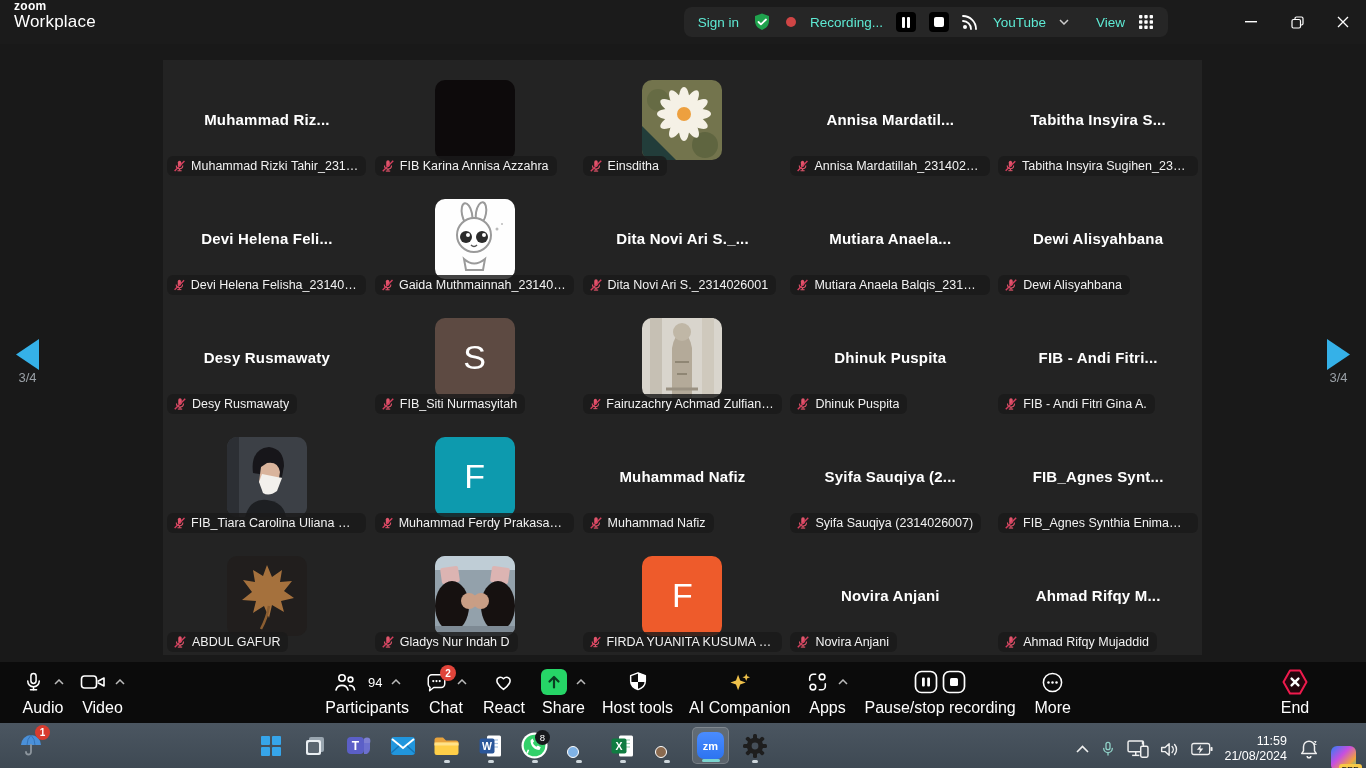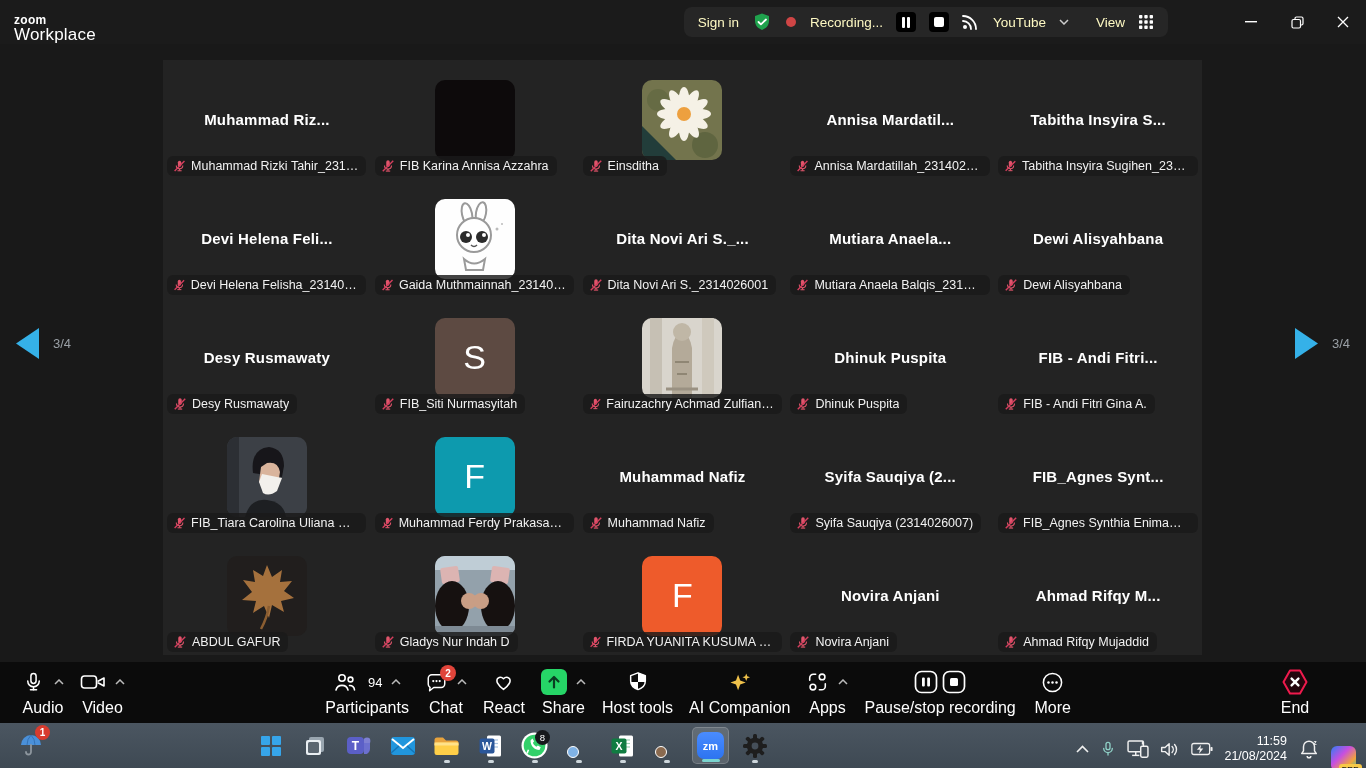--- a/index.html
+++ b/index.html
@@ -1,41 +1,41 @@
 <!DOCTYPE html>
 <html><head>
 <meta charset="utf-8">
 <style>
   * { box-sizing: border-box; margin: 0; padding: 0; }
   html,body { width:1366px; height:768px; overflow:hidden; }
   body { font-family:"Liberation Sans", sans-serif; background:#191919; color:#fff; position:relative; }
 
   
-  .topbar { height:44px; background:#1b1b1b; display:flex; align-items:flex-end; justify-content:space-between; padding:0 0 0 14px; }
+  .topbar { height:44px; background:#1b1b1b; display:flex; align-items:flex-start; justify-content:space-between; padding:0 0 0 14px; }
   .logo { display:flex; flex-direction:column; line-height:1.05; }
   .logo .z { font-size:12px; font-weight:700; letter-spacing:.3px; }
   .logo .w { font-size:17px; font-weight:400; letter-spacing:.2px; }
   .topbar-right { display:flex; align-items:center; }
   .tb-pill { display:flex; align-items:center; gap:13px; background:#262626; border-radius:8px; height:30px; padding:0 14px; margin-right:60px; }
-  .tb-pill .txt { font-size:13.5px; color:#fef9c3; }
+  .tb-pill .txt { font-size:13.5px; color:#5eead4; }
   .mini-btn { width:20px; height:20px; border-radius:4px; background:#000; display:flex; align-items:center; justify-content:center; }
   .chev-down { width:10px; height:6px; }
   .win-controls { display:flex; }
   .win-btn { width:46px; height:44px; display:flex; align-items:center; justify-content:center; }
 
   
   .stage { position:relative; height:618px; background:#191919; }
   .grid { position:absolute; left:163px; top:16px; width:1039px; height:595px; background:#232323; display:grid; grid-template-columns:repeat(5,1fr); grid-template-rows:repeat(5,1fr); }
   .tile { position:relative; display:flex; align-items:center; justify-content:center; }
   .display-name { font-size:15px; font-weight:700; letter-spacing:.2px; color:#fff; text-align:center; }
   .av-box { width:80px; height:80px; border-radius:10px; overflow:hidden; display:block; }
   .av-letter { display:flex; align-items:center; justify-content:center; font-size:34px; color:#fff; font-weight:400; }
   .name-pill { position:absolute; left:4px; bottom:3px; display:flex; align-items:center; gap:5px; background:rgba(26,26,26,.82); border-radius:6px; padding:3px 8px 3px 6px; max-width:96%; }
   .name-pill span { font-size:12.5px; color:#f2f2f2; white-space:nowrap; overflow:hidden; text-overflow:ellipsis; }
-  .pager { position:absolute; top:284px; display:flex; flex-direction:row; align-items:center; gap:14px; }
+  .pager { position:absolute; top:295px; display:flex; flex-direction:column; align-items:center; gap:0; }
   .pager.left { left:16px; } .pager.right { right:16px; }
   .pager .frac { font-size:13px; color:#9aa0a6; }
 
   
   .toolbar { height:61px; background:#0b0b0b; display:flex; align-items:center; padding:0 14px; }
   .tool { display:flex; flex-direction:column; align-items:center; justify-content:center; gap:3px; min-width:58px; padding:0 8px; cursor:default; }
   .tool .irow { display:flex; align-items:center; gap:9px; height:28px; }
   .tool .lbl { font-size:16px; color:#fff; white-space:nowrap; }
   .spacer { flex:1; }
   .badge { position:absolute; top:-6px; right:-8px; background:#e0443a; color:#fff; border-radius:50%; width:16px; height:16px; font-size:10px; display:flex; align-items:center; justify-content:center; font-weight:700; }

